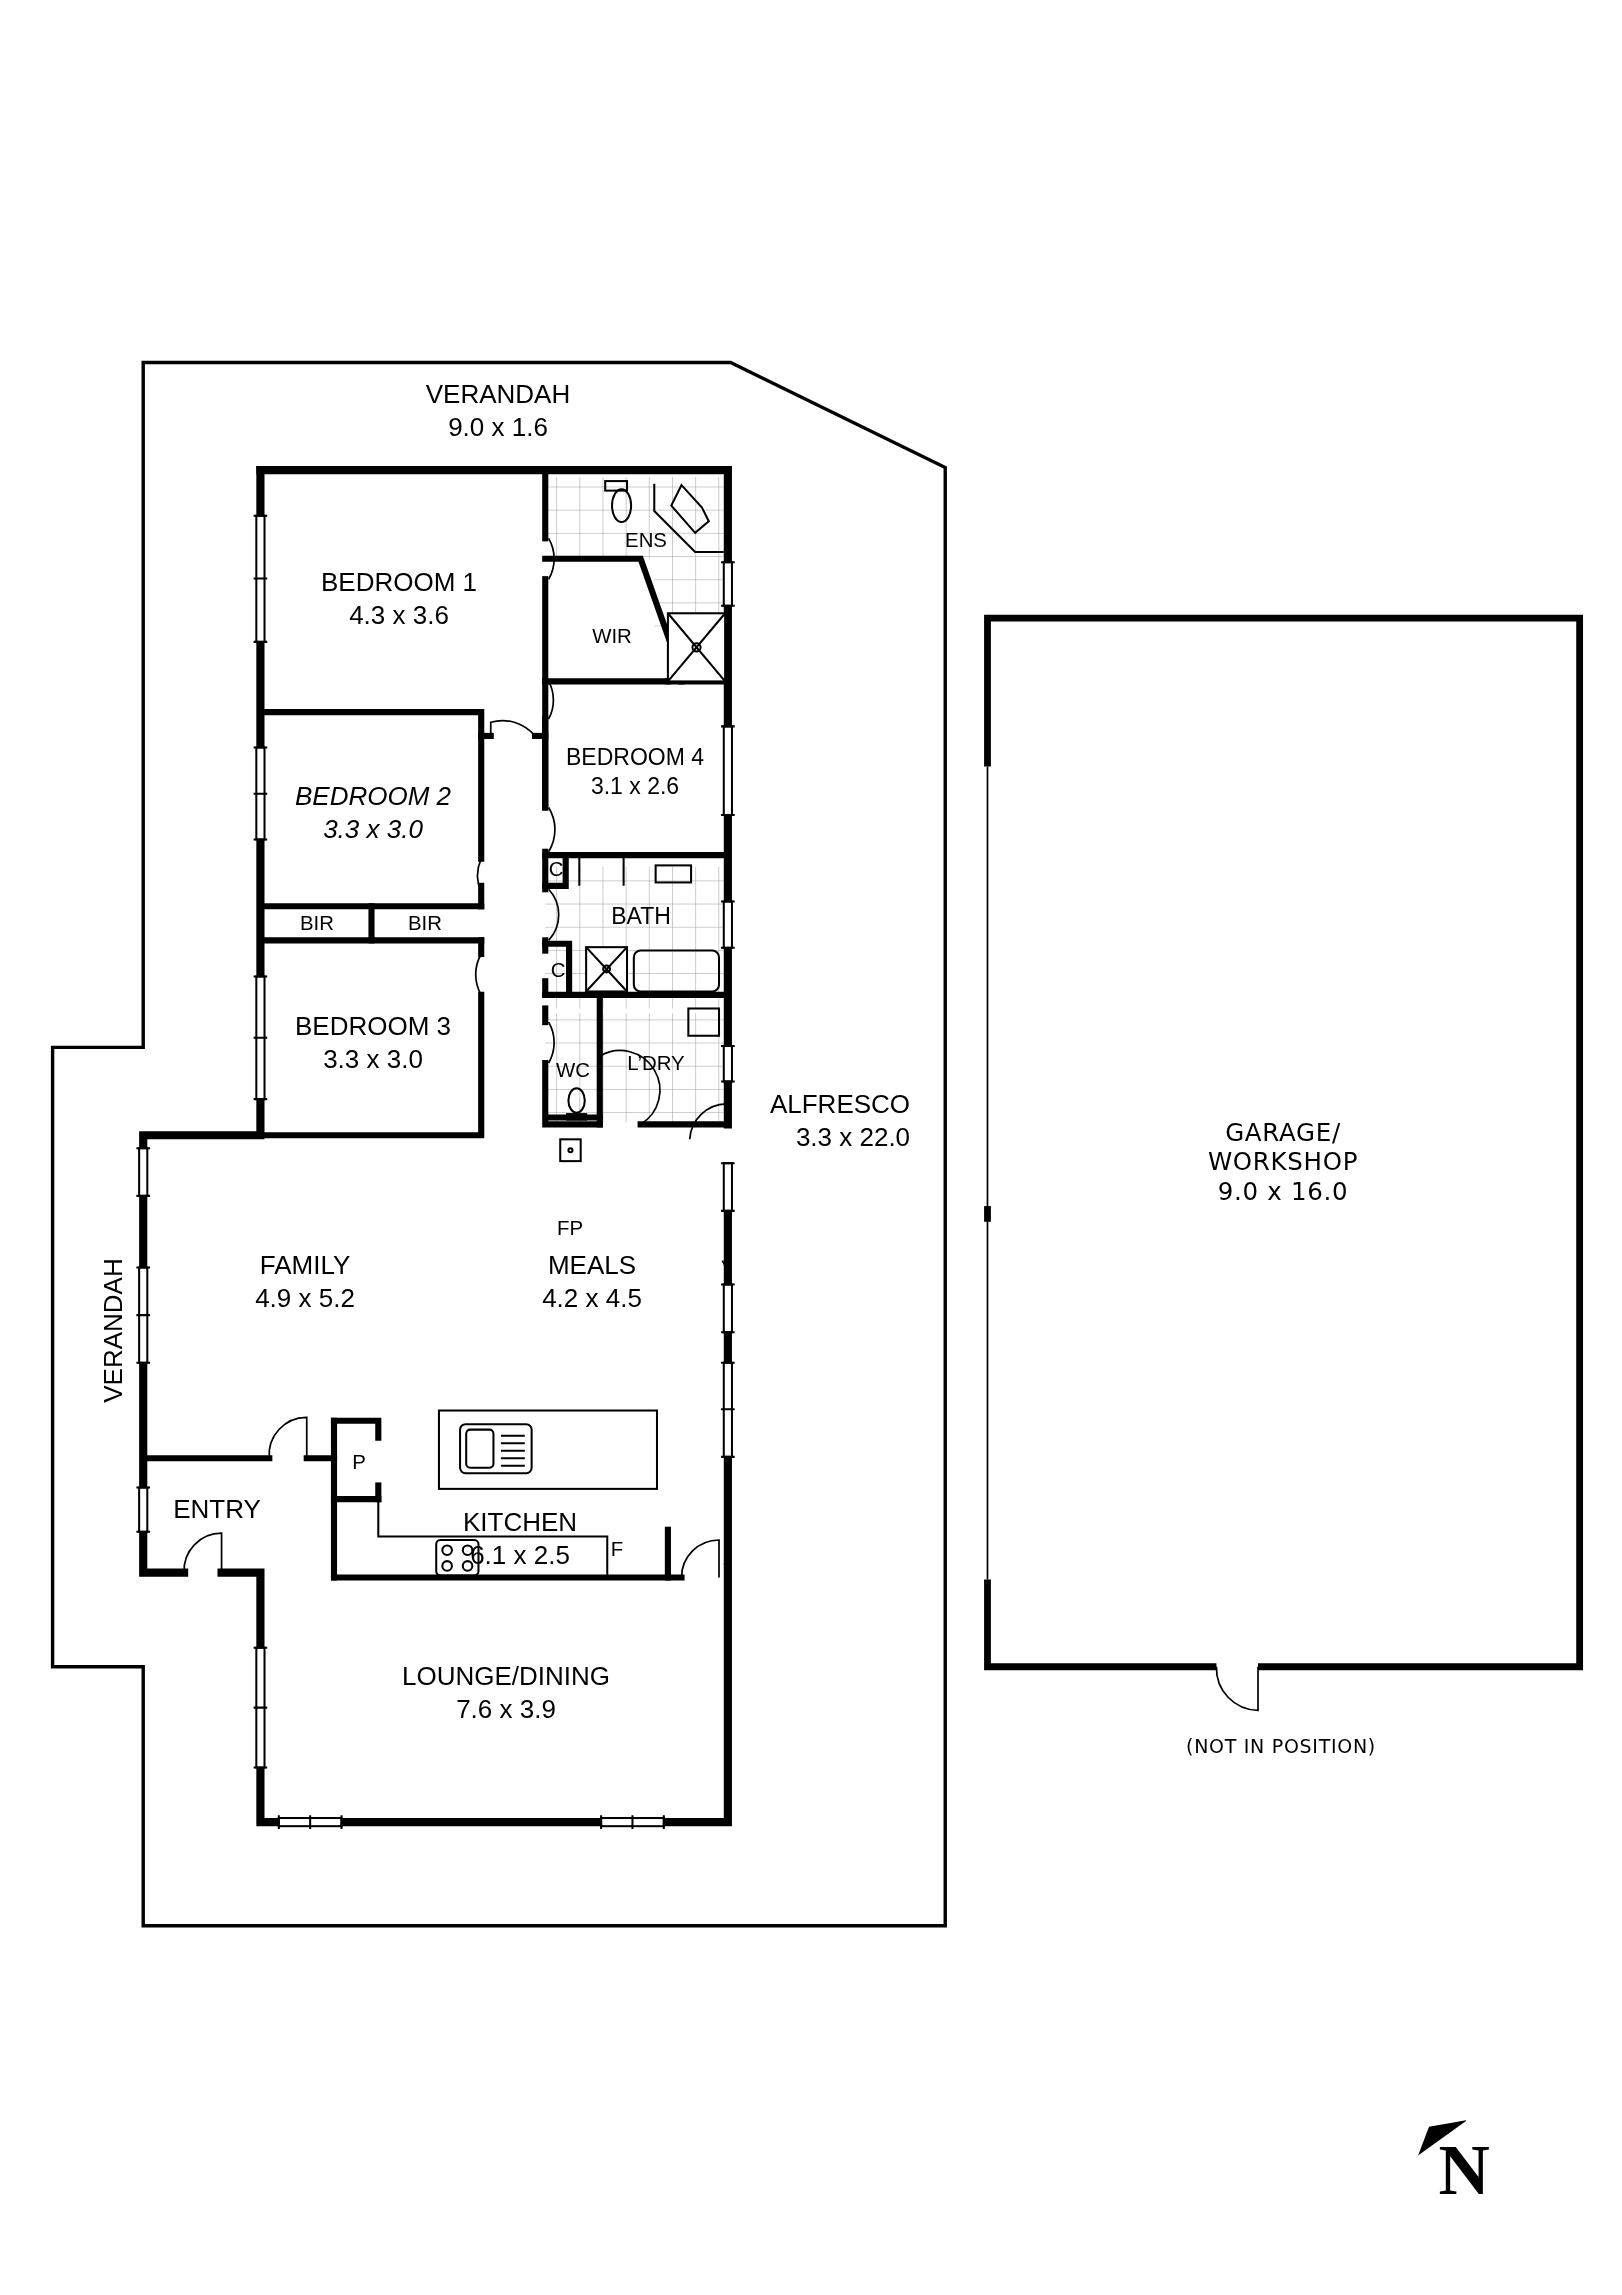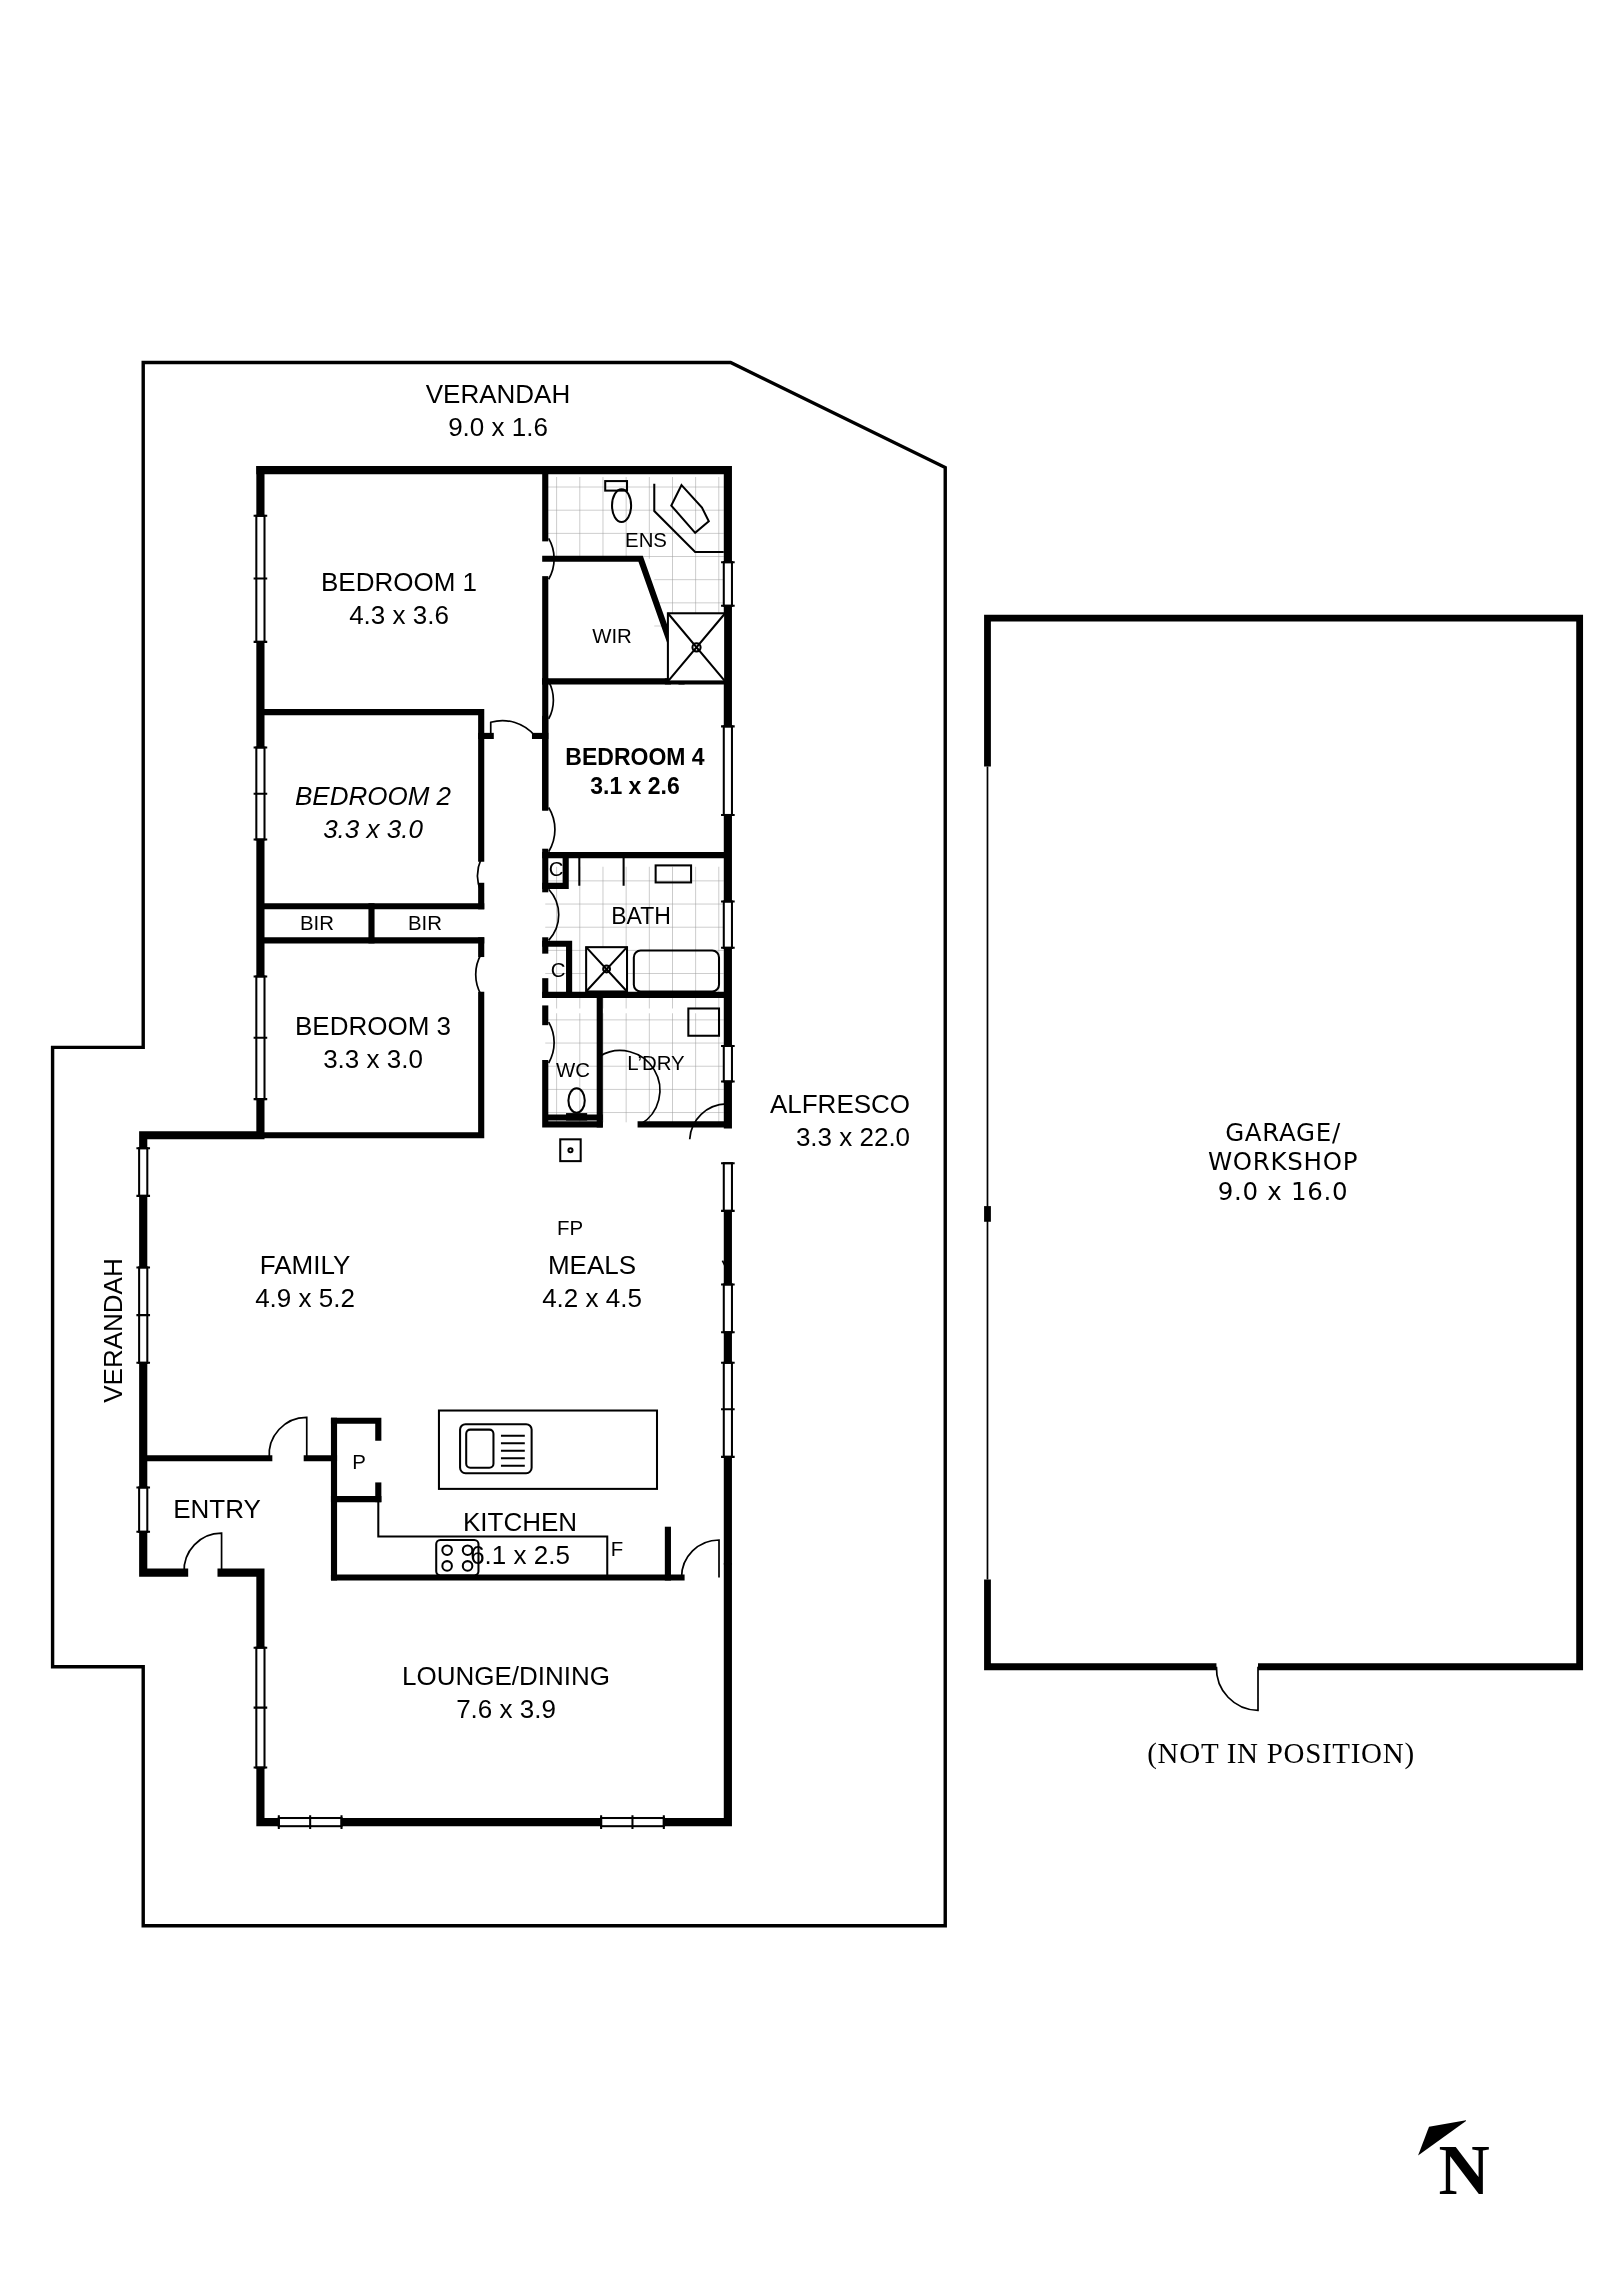--- a/index.html
+++ b/index.html
@@ -195,21 +195,21 @@
 <div class="vert" style="left:41px; top:1315px;">VERANDAH</div>
 
 <div class="lbl big" style="left:399px; top:566px;">
   <span class="name">BEDROOM 1</span>
   <span class="dim">4.3 x 3.6</span>
 </div>
 
 <div class="lbl sm" style="left:646px; top:528px;">ENS</div>
 <div class="lbl sm" style="left:612px; top:624px;">WIR</div>
 
-<div class="lbl med" style="left:635px; top:743px;font-weight:bold;">
+<div class="lbl med" style="left:635px; top:743px;">
   <span class="name">BEDROOM 4</span>
   <span class="dim">3.1 x 2.6</span>
 </div>
 
 <div class="lbl big" style="left:373px; top:780px;font-style:italic;">
   <span class="name">BEDROOM 2</span>
   <span class="dim">3.3 x 3.0</span>
 </div>
 
 <div class="lbl sm" style="left:317px; top:911px;">BIR</div>
@@ -257,21 +257,21 @@
   <span class="name">LOUNGE/DINING</span>
   <span class="dim">7.6 x 3.9</span>
 </div>
 
 <div class="lbl big wide" style="left:1283px; top:1118px; font-size:24.5px; line-height:1.2;">
   <span class="name">GARAGE/</span>
   <span class="name">WORKSHOP</span>
   <span class="dim">9.0 x 16.0</span>
 </div>
 
-<div class="lbl big wide" style="left:1281px; top:1735px; font-size:29px;font-family:Liberation Serif, serif;">(NOT IN POSITION)</div>
+<div class="lbl big wide" style="left:1281px; top:1735px; font-size:19px;">(NOT IN POSITION)</div>
 
 <div class="north">
   <svg width="48" height="41" viewBox="0 0 70 60" style="position:absolute; left:0; top:0;">
     <path d="M16 10 L72 0 L0 52 Z" fill="#000"></path>
   </svg>
   <span class="n">N</span>
 </div>
 
 
 </body></html>

